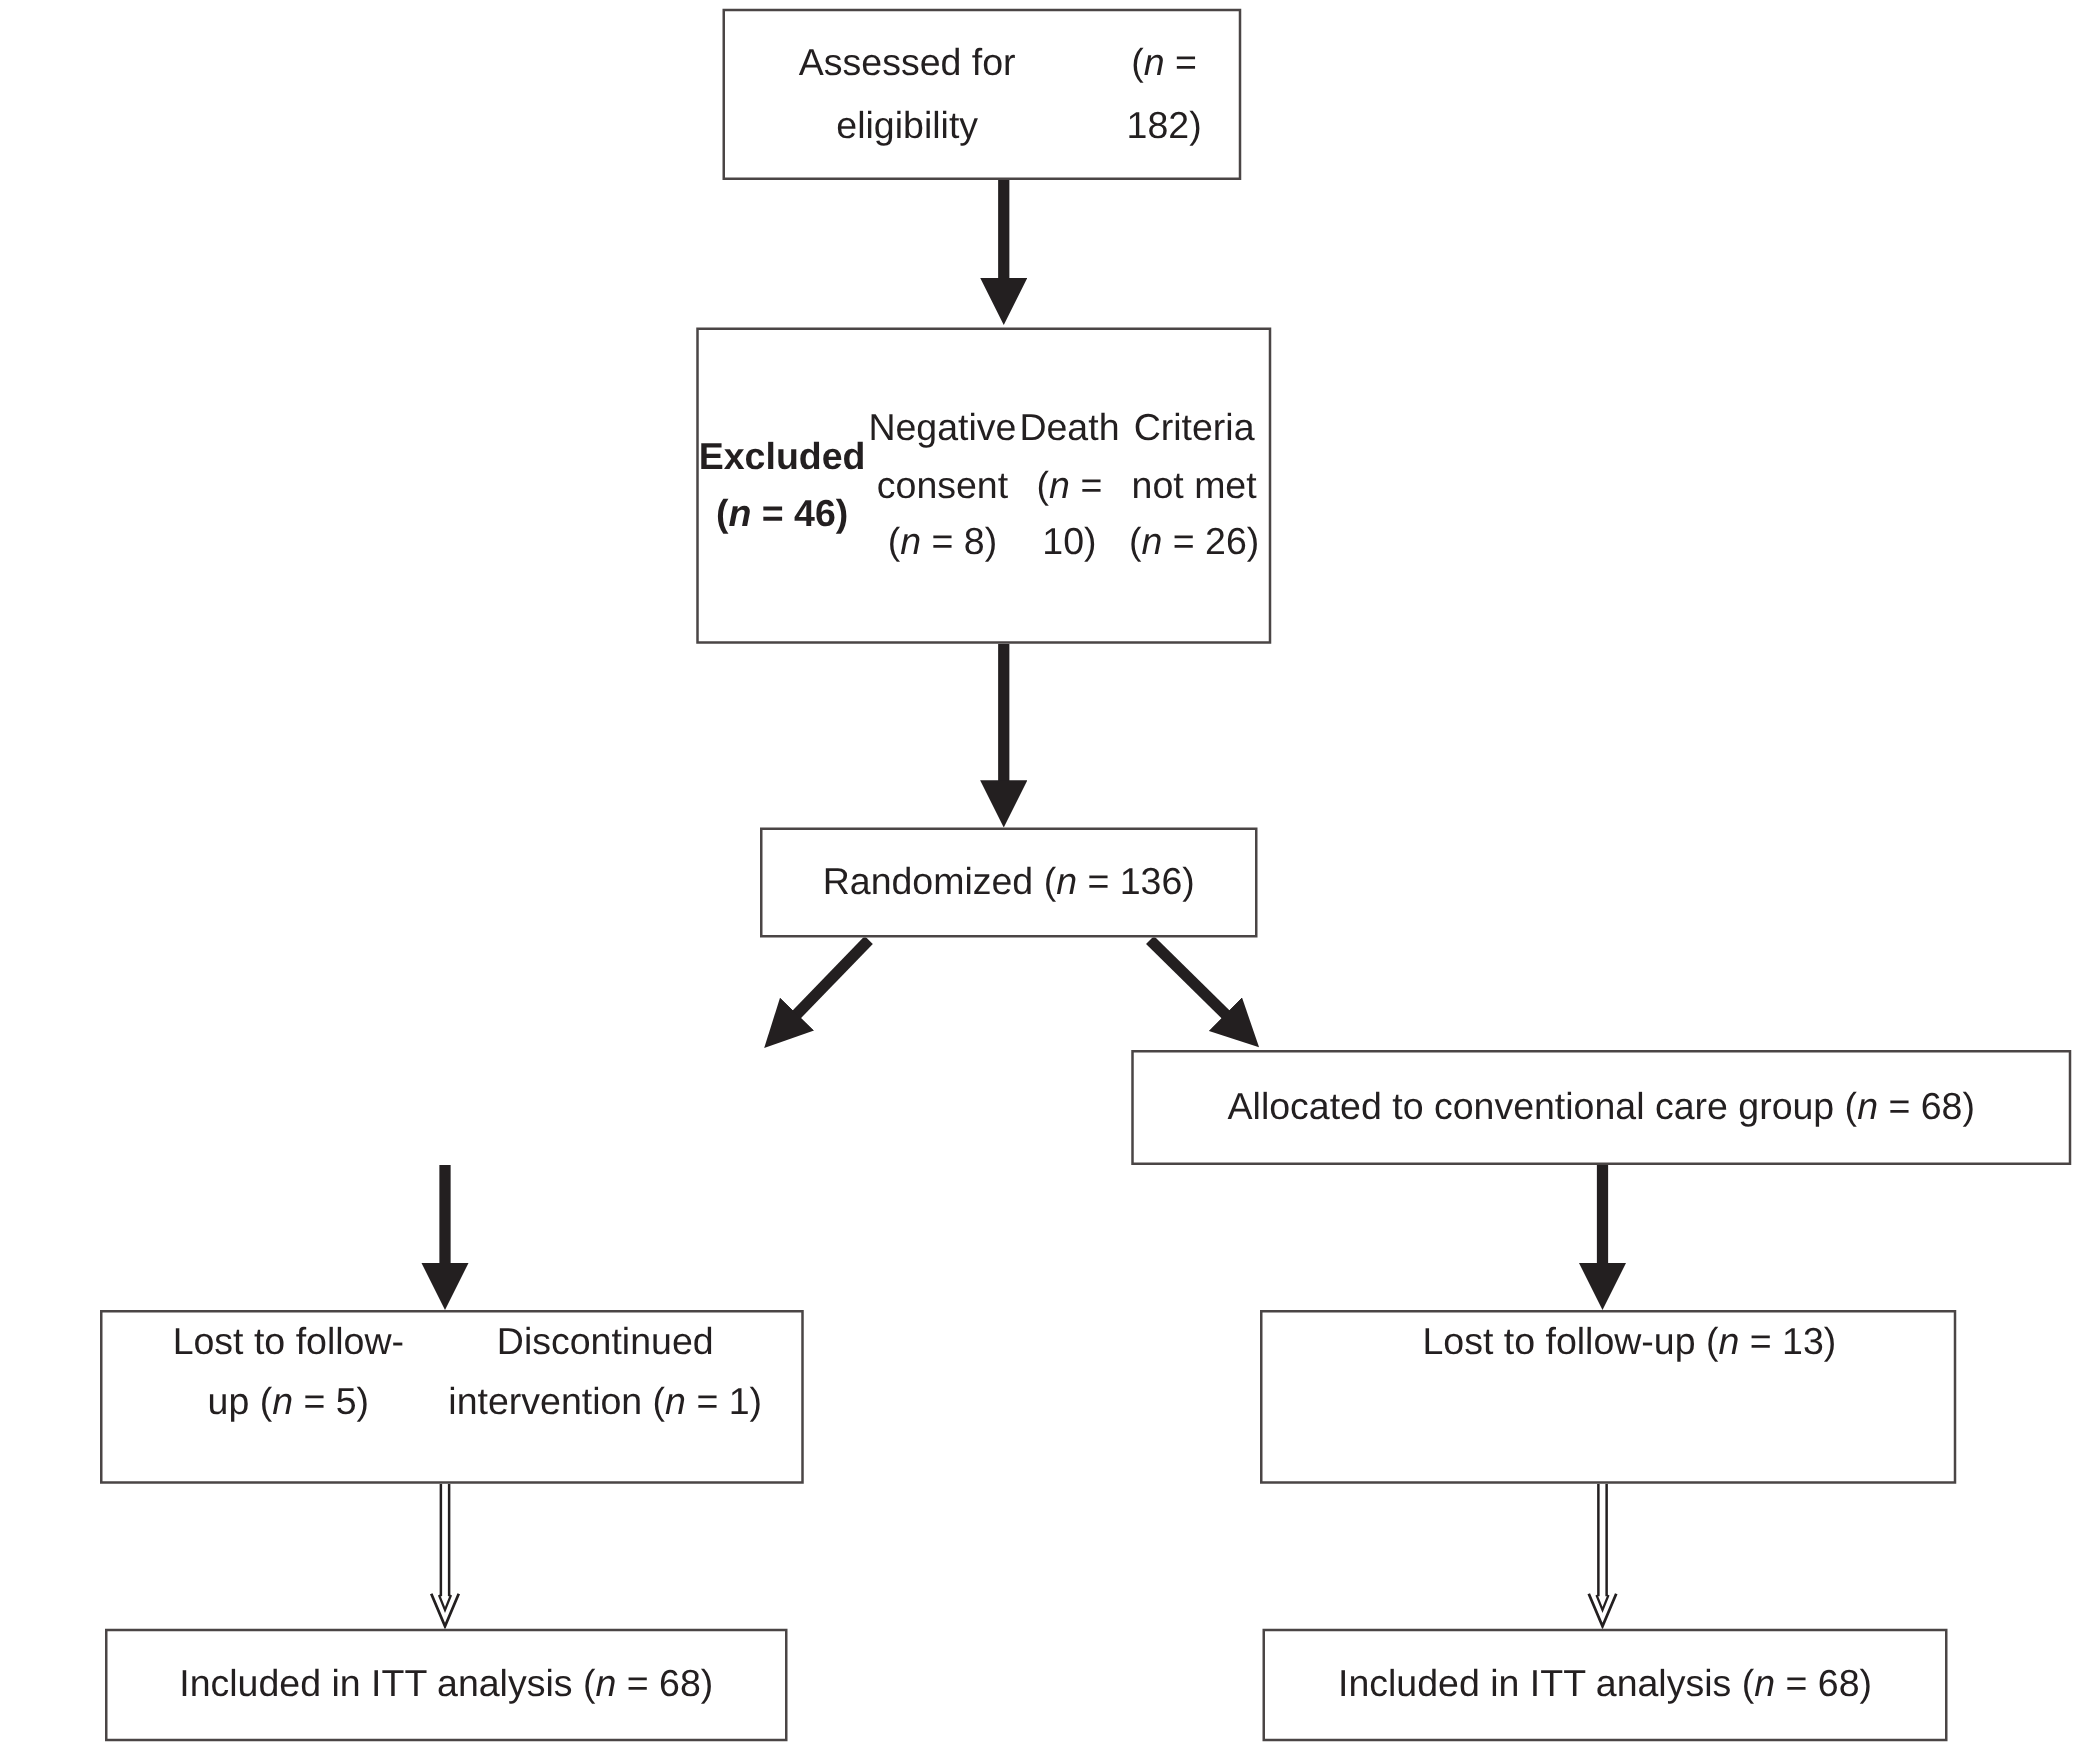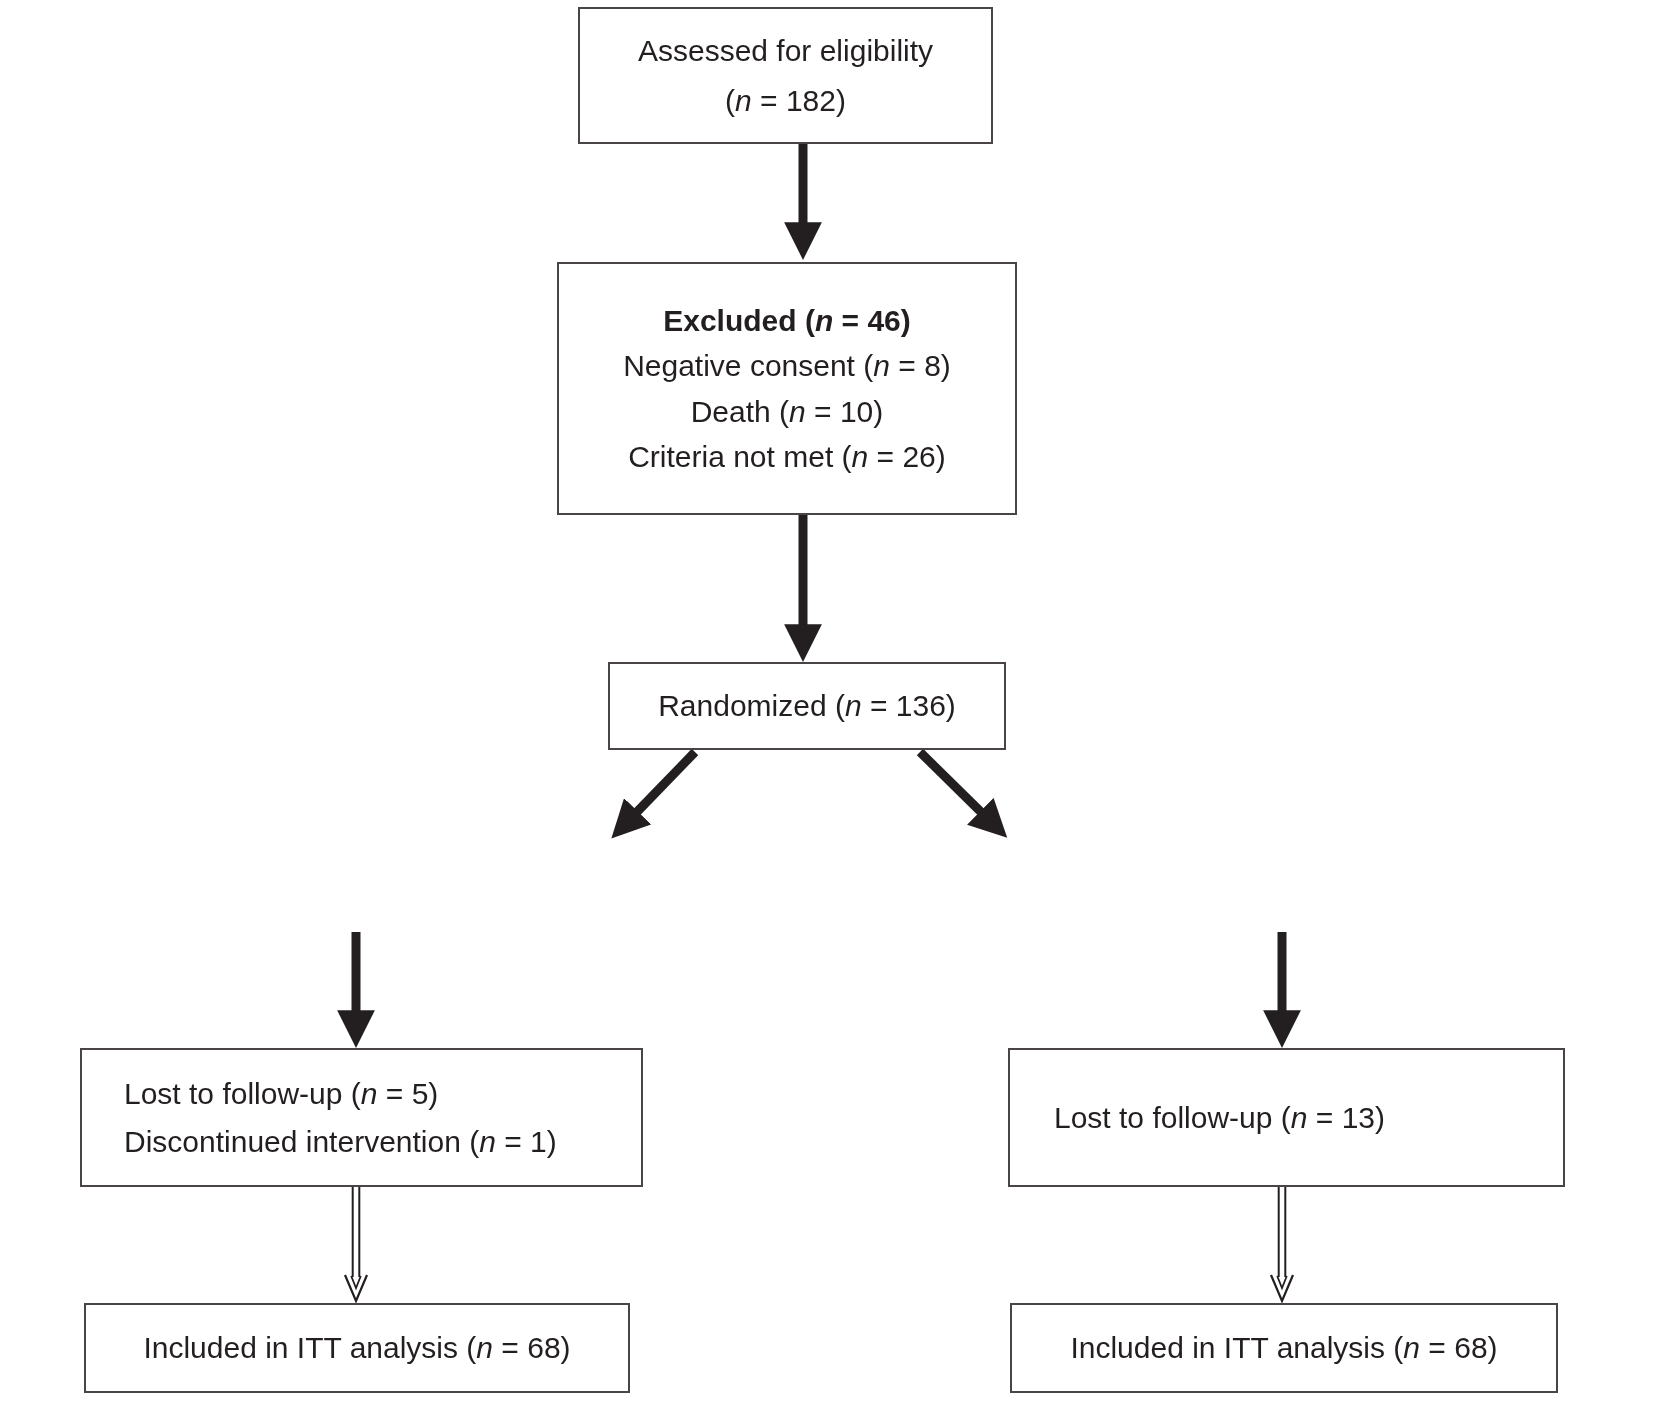--- a/index.html
+++ b/index.html
@@ -16,27 +16,27 @@
     color:var(--ink);
     overflow:hidden;
   }
   #arrows{position:absolute;left:0;top:0;width:1666px;height:1408px;}
   .fbox{
     position:absolute;
     box-sizing:border-box;
     border:2px solid var(--border);
     background:var(--bg);
     display:flex;
-    flex-direction:column;
+    flex-direction:row;
     justify-content:center;
     font-size:30px;
     line-height:46px;
   }
   .fbox.center{align-items:center;text-align:center;}
-  .fbox.left{align-items:flex-start;text-align:right;padding-left:42px;padding-right:10px;}
+  .fbox.left{align-items:flex-start;text-align:center;padding-left:42px;padding-right:10px;}
   .box-title{font-weight:bold;}
   .nline i{font-style:italic;}
   
   #box-assessed   {left:578px; top:7px;    width:415px; height:137px; line-height:50px;}
   #box-excluded   {left:557px; top:262px;  width:460px; height:253px; line-height:45.5px;}
   #box-randomized {left:608px; top:662px;  width:398px; height:88px;align-items:center;}
   #box-alloc-music{left:7px;   top:840px;  width:696px; height:92px;}
   #box-alloc-care {left:905px; top:840px;  width:752px; height:92px;}
   #box-fu-music   {left:80px;  top:1048px; width:563px; height:139px; line-height:48px;}
   #box-fu-care    {left:1008px;top:1048px; width:557px; height:139px; line-height:48px;padding-left:44px;}
@@ -104,20 +104,23 @@
     <div class="nline">Negative consent (<i>n</i> = 8)</div>
     <div class="nline">Death (<i>n</i> = 10)</div>
     <div class="nline">Criteria not met (<i>n</i> = 26)</div>
   </div>
 
   <div id="box-randomized" class="fbox center">
     <div class="nline">Randomized (<i>n</i> = 136)</div>
   </div>
 
 
+  <div id="box-alloc-care" class="fbox center">
+    <div class="nline">Allocated to conventional care group (<i>n</i> = 68)</div>
+  </div>
 
   <div id="box-fu-music" class="fbox left">
     <div class="nline">Lost to follow-up (<i>n</i> = 5)</div>
     <div class="nline">Discontinued intervention (<i>n</i> = 1)</div>
   </div>
 
   <div id="box-fu-care" class="fbox left">
     <div class="nline">Lost to follow-up (<i>n</i> = 13)</div>
   </div>
 

